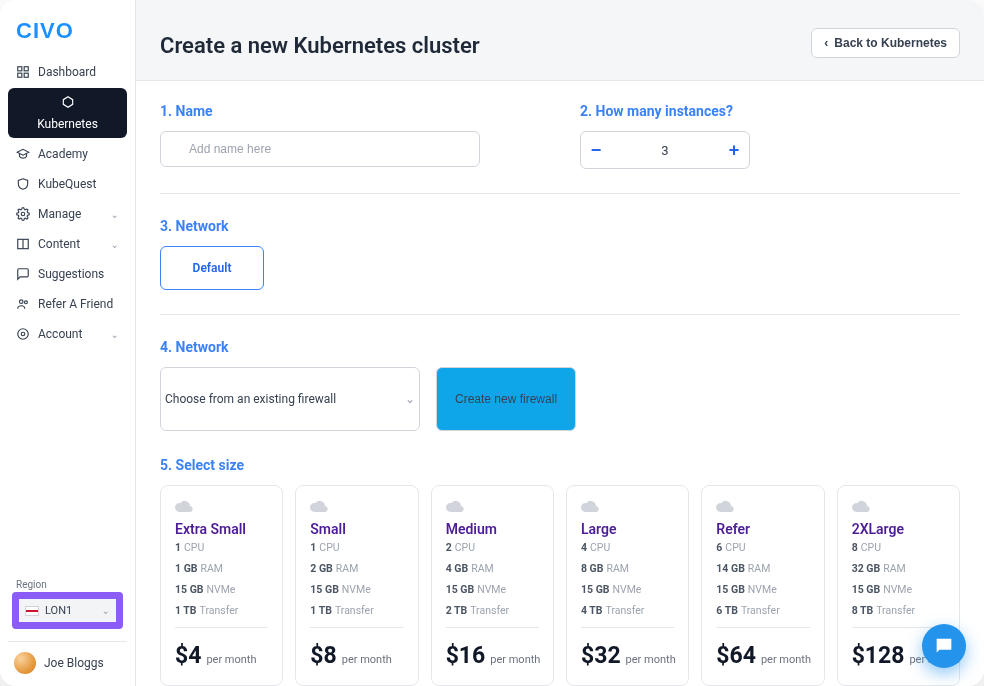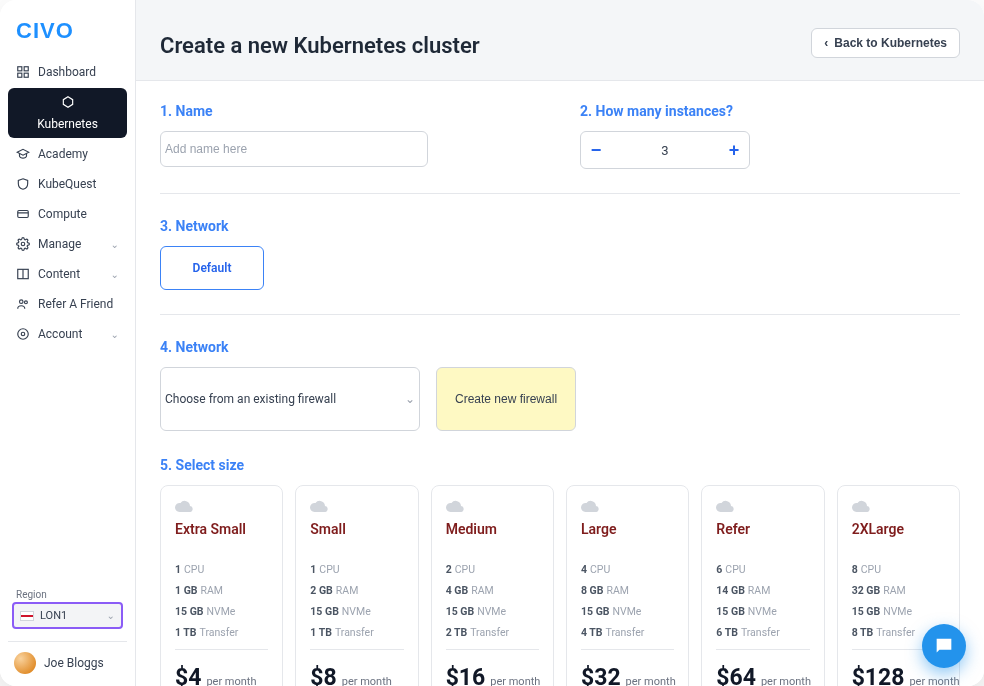--- a/index.html
+++ b/index.html
@@ -56,21 +56,21 @@
     padding: 6px 4px 4px 4px;
   }
   .region-label {
     font-size: 10px;
     color: #6b7280;
     padding: 2px 4px;
   }
   .region-select {
     display:flex; align-items:center; gap:6px;
     background:#f3f4f6;
-    border:2px solid #8b5cf6;
+    border:7px solid #8b5cf6;
     border-radius:4px;
     padding:5px 6px;
     font-size:11px;
     color:#374151;
     cursor:pointer;
   }
   .region-select .chev { margin-left:auto; color:#9ca3af; font-size:10px; }
   .flag {
     width:14px; height:10px;
     background: linear-gradient(to bottom, #fff 0 33%, #cf142b 33% 66%, #fff 66% 100%);
@@ -133,24 +133,24 @@
   }
   .col { flex:1; }
   .step-title {
     font-size:14px;
     font-weight:700;
     color:#3b82f6;
     margin-bottom:12px;
   }
   .step-title.mt { margin-top:26px; }
   .text-input {
-    width: 268px;
-    border:1px solid #d1d5db;
-    border-radius:6px;
-    padding:10px 4px;
+    width: 320px;
+    border:1px solid #d1d5db;
+    border-radius:6px;
+    padding:10px 28px;
     font-size:12px;
     color:#374151;
   }
   .text-input::placeholder { color:#9ca3af; }
   .stepper {
     display:flex;
     align-items:center;
     border:1px solid #d1d5db;
     border-radius:6px;
     width:170px;
@@ -190,39 +190,39 @@
     color:#374151;
     cursor:pointer;
   }
   .select-like .chev { color:#9ca3af; }
   .outline-btn {
     border:1px solid #d1d5db;
     border-radius:6px;
     padding:24px 18px;
     font-size:12px;
     color:#374151;
-    background:#fef9c3;
+    background:#0ea5e9;
     cursor:pointer;
     text-align:center;
   }
   .sizes {
     display:flex;
     gap:12px;
     margin-top:4px;
   }
   .size-card {
     flex:1;
     border:1px solid #e5e7eb;
     border-radius:8px;
     padding:14px 14px 16px 14px;
     cursor:pointer;
     min-width:0;
   }
   .size-card .cloud { color:#d1d5db; margin-bottom:6px; }
-  .size-card h3 { font-size:14px; font-weight:600; margin-bottom:26px; color:#7f1d1d;}
+  .size-card h3 { font-size:14px; font-weight:600; margin-bottom:4px; color:#4c1d95;}
   .spec { font-size:10.5px; color:#9ca3af; margin-bottom:8px; white-space:nowrap;}
   .spec b { color:#4b5563; font-weight:700; margin-right:3px;}
   .price-row {
     display:flex; align-items:baseline; gap:5px;
     border-top:1px solid #e5e7eb;
     margin-top:10px; padding-top:14px;
     white-space:nowrap;
   }
   .price { font-size:23px; font-weight:700; color:#111827;}
   .pm { font-size:11px; color:#6b7280;}
@@ -275,40 +275,39 @@
         <span>Academy</span>
       </div>
       <div class="nav-item">
         <svg viewBox="0 0 24 24" fill="none" stroke-width="2">
             <path d="M12 3l8 3v5c0 5-3.5 9-8 10-4.5-1-8-5-8-10V6l8-3z"></path>
           </svg>
         <span>KubeQuest</span>
       </div>
       <div class="nav-item">
         <svg viewBox="0 0 24 24" fill="none" stroke-width="2">
-            <rect x="3" y="6" width="18" height="12" rx="2"></rect>
-            <line x1="3" y1="10" x2="21" y2="10"></line>
-          </svg>
-        <span>Compute</span>
-      </div>
-      <div class="nav-item">
-        <svg viewBox="0 0 24 24" fill="none" stroke-width="2">
             <circle cx="12" cy="12" r="3"></circle>
             <path d="M19.4 15a1.7 1.7 0 0 0 .34 1.87l.06.06a2 2 0 1 1-2.83 2.83l-.06-.06a1.7 1.7 0 0 0-1.87-.34 1.7 1.7 0 0 0-1 1.55V21a2 2 0 1 1-4 0v-.09a1.7 1.7 0 0 0-1-1.55 1.7 1.7 0 0 0-1.87.34l-.06.06a2 2 0 1 1-2.83-2.83l.06-.06a1.7 1.7 0 0 0 .34-1.87 1.7 1.7 0 0 0-1.55-1H3a2 2 0 1 1 0-4h.09a1.7 1.7 0 0 0 1.55-1 1.7 1.7 0 0 0-.34-1.87l-.06-.06a2 2 0 1 1 2.83-2.83l.06.06a1.7 1.7 0 0 0 1.87.34H9a1.7 1.7 0 0 0 1-1.55V3a2 2 0 1 1 4 0v.09a1.7 1.7 0 0 0 1 1.55 1.7 1.7 0 0 0 1.87-.34l.06-.06a2 2 0 1 1 2.83 2.83l-.06.06a1.7 1.7 0 0 0-.34 1.87V9a1.7 1.7 0 0 0 1.55 1H21a2 2 0 1 1 0 4h-.09a1.7 1.7 0 0 0-1.55 1z"></path>
           </svg>
         <span>Manage</span>
         <span class="chev">⌄</span>
       </div>
       <div class="nav-item">
         <svg viewBox="0 0 24 24" fill="none" stroke-width="2">
             <rect x="3" y="4" width="18" height="16"></rect>
             <line x1="12" y1="4" x2="12" y2="20"></line>
           </svg>
         <span>Content</span>
         <span class="chev">⌄</span>
+      </div>
+      <div class="nav-item">
+        <svg viewBox="0 0 24 24" fill="none" stroke-width="2">
+            <path d="M21 15a2 2 0 0 1-2 2H7l-4 4V5a2 2 0 0 1 2-2h14a2 2 0 0 1 2 2z"></path>
+          </svg>
+        <span>Suggestions</span>
       </div>
       <div class="nav-item">
         <svg viewBox="0 0 24 24" fill="none" stroke-width="2">
             <circle cx="9" cy="8" r="3"></circle>
             <circle cx="17" cy="9" r="2.5"></circle>
             <path d="M3 20c0-3 3-5 6-5s6 2 6 5"></path>
           </svg>
         <span>Refer A Friend</span>
       </div>
       <div class="nav-item">

